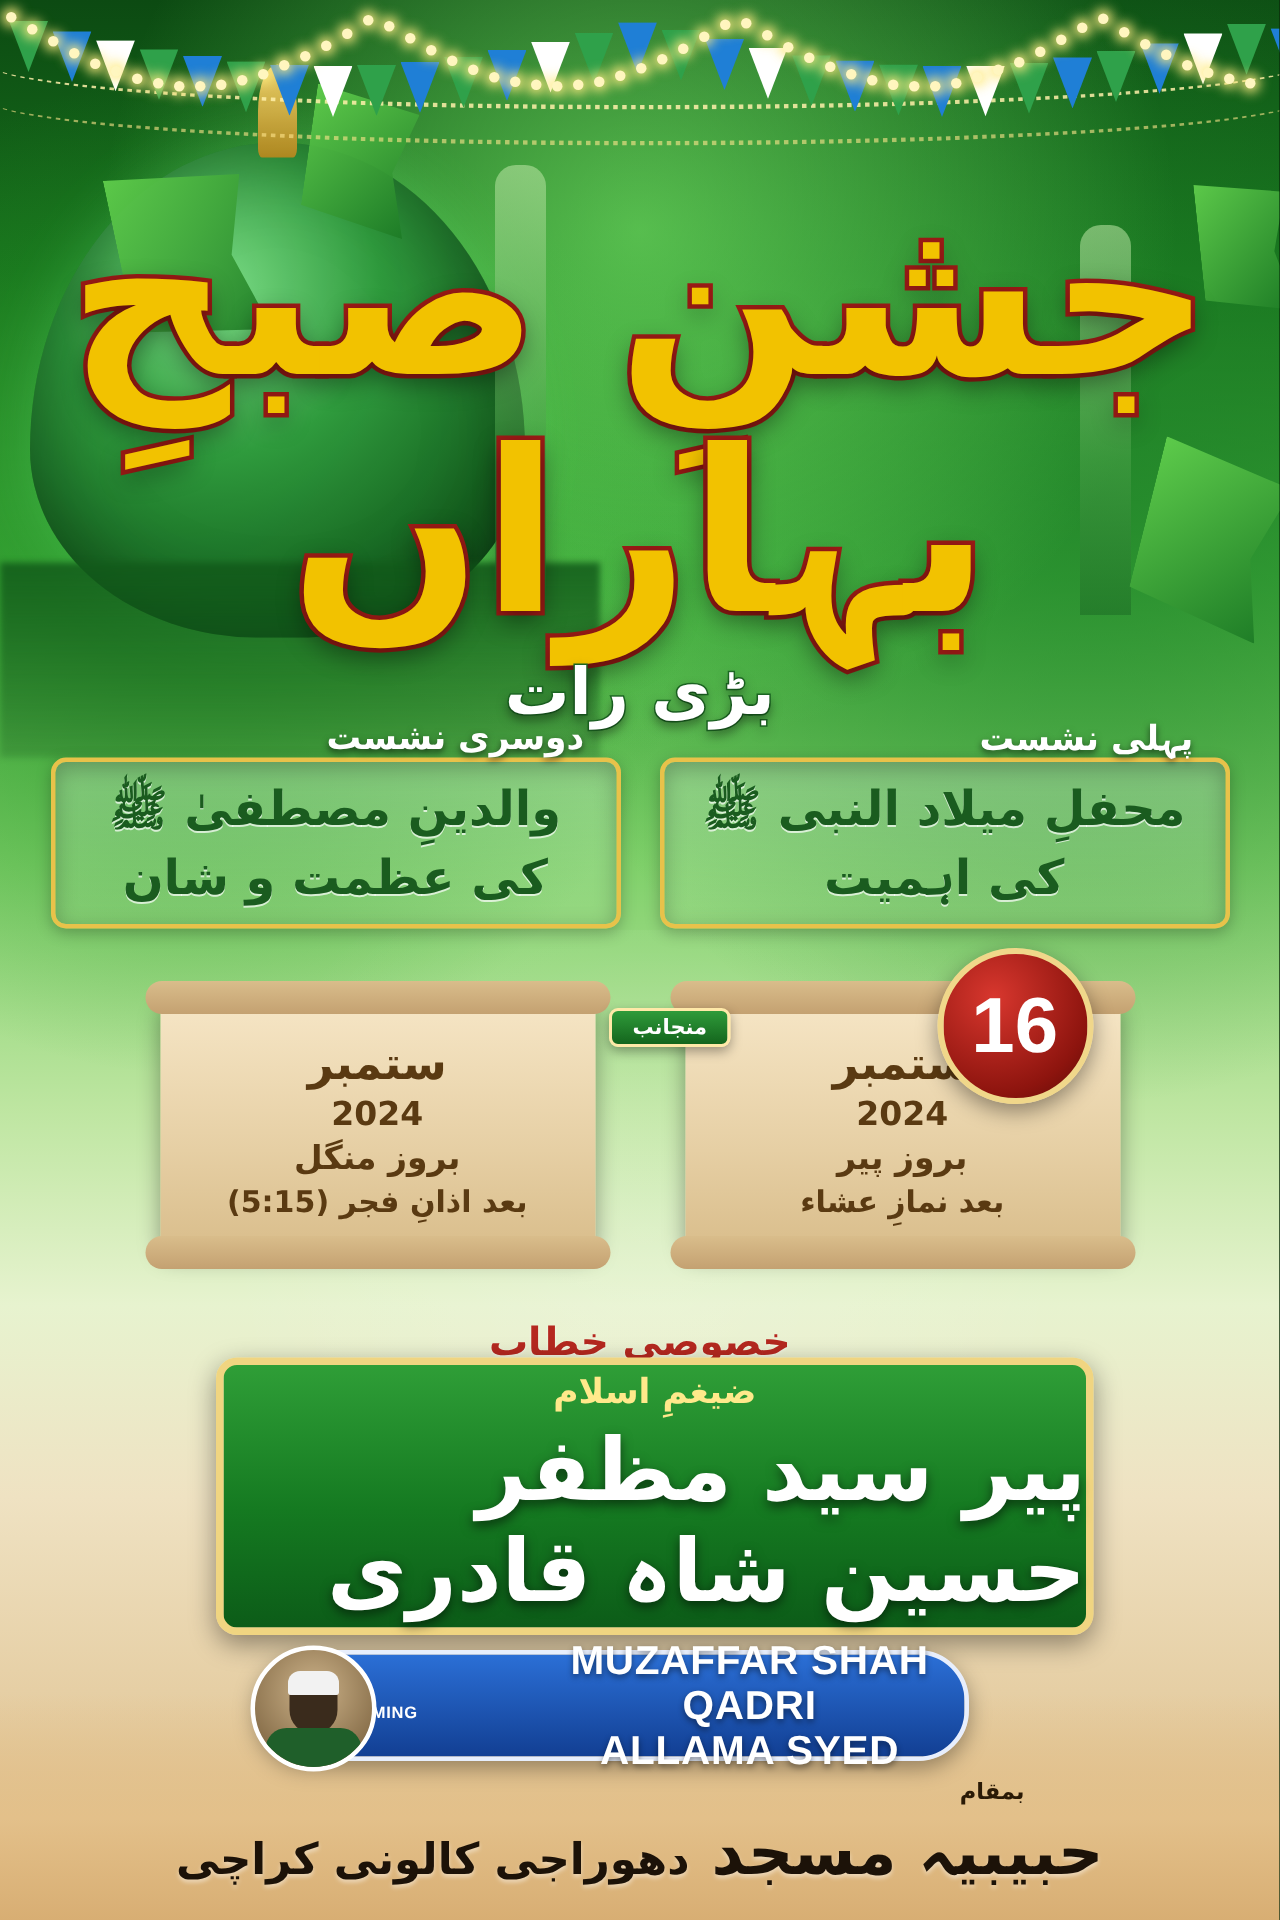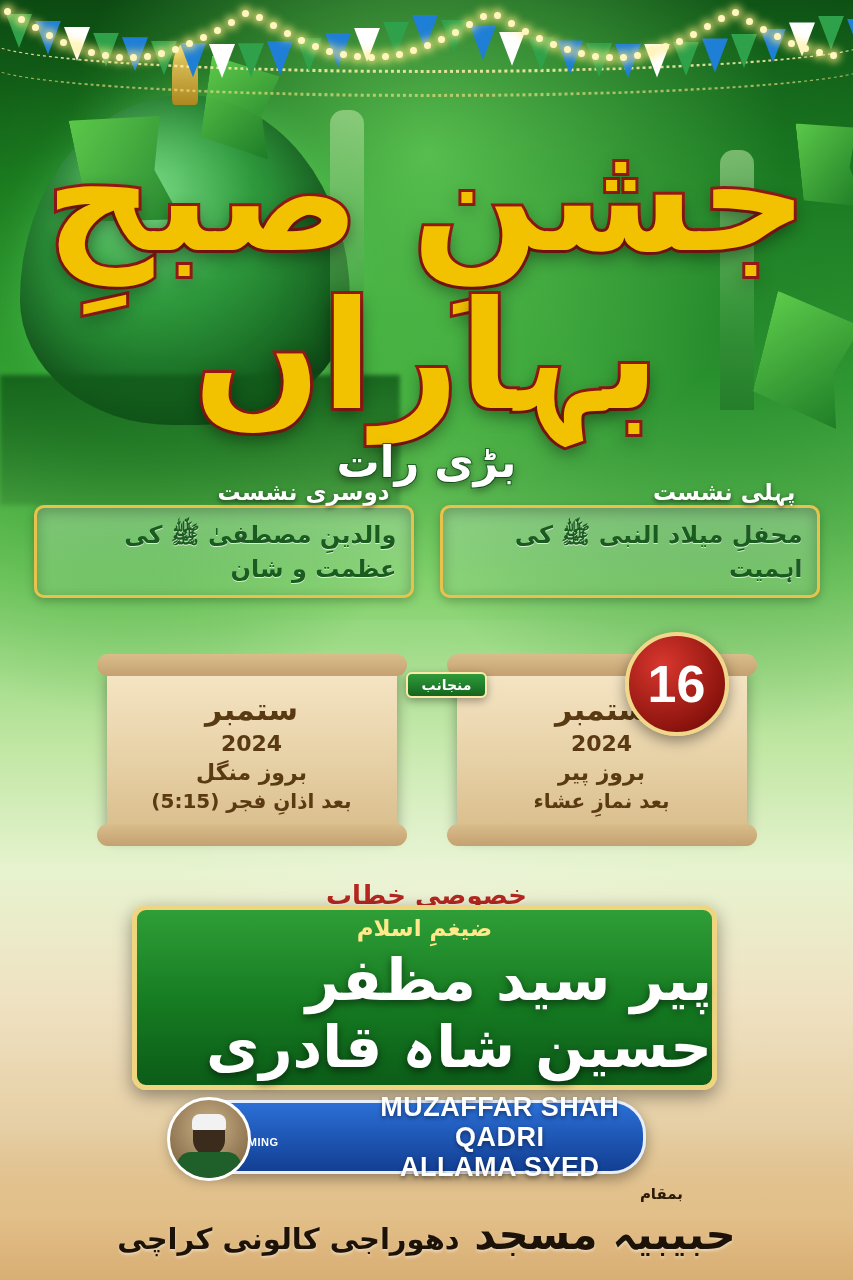--- a/index.html
+++ b/index.html
@@ -103,22 +103,22 @@
     font-family:"DejaVu Sans",sans-serif;font-size:23px;font-weight:700;color:#fff;
     text-shadow:0 2px 5px rgba(0,0,0,.6);
   }
   .session .panel{
     border:3px solid #e8c24a;border-radius:10px;
     background:linear-gradient(180deg,rgba(255,255,255,.28),rgba(255,255,255,.06));
     box-shadow:0 4px 14px rgba(0,0,0,.25) inset, 0 3px 10px rgba(0,0,0,.25);
     padding:12px 14px;min-height:62px;display:flex;align-items:center;justify-content:center;
   }
   .session .panel span{
-    direction:rtl;text-align:right;color:#1a5c1f;
-    font-family:"DejaVu Sans",sans-serif;font-size:24px;font-weight:700;
+    direction:rtl;text-align:center;color:#1a5c1f;
+    font-family:"DejaVu Sans",sans-serif;font-size:32px;font-weight:700;
     text-shadow:0 1px 0 rgba(255,255,255,.7);
   }
   
   .dates{position:absolute;top:640px;left:0;width:853px;display:flex;flex-direction:row-reverse;justify-content:center;gap:60px;}
   .scroll{position:relative;width:290px;height:220px;}
   .scroll .paper{
     position:absolute;top:26px;left:0;width:290px;height:168px;
     background:linear-gradient(180deg,#f6e6c6,#e6cfa4 60%,#d9bd8b);
     border-radius:8px;
     box-shadow:0 5px 14px rgba(0,0,0,.35);
@@ -162,21 +162,21 @@
     font-size:27px;font-weight:700;line-height:1.25;
     text-shadow:0 1px 0 rgba(255,255,255,.6);
   }
   
   .speaker-tag{
     position:absolute;top:880px;left:0;width:853px;text-align:center;direction:rtl;
     color:#b5281f;font-family:"DejaVu Sans",sans-serif;font-size:26px;font-weight:700;
     text-shadow:0 1px 2px rgba(255,255,255,.6);
   }
   .speaker-panel{
-    position:absolute;top:905px;left:132px;width:575px;height:175px;
+    position:absolute;top:905px;left:144px;width:575px;height:175px;
     background:linear-gradient(180deg,#2f9e37,#157a21 55%,#0c5c18);
     border:5px solid #f0d581;border-radius:14px;
     box-shadow:0 6px 18px rgba(0,0,0,.4);
     display:flex;flex-direction:column;align-items:center;justify-content:center;
     direction:rtl;
   }
   .speaker-panel .role{
     color:#ffe98b;font-family:"DejaVu Sans",sans-serif;font-size:23px;font-weight:700;
   }
   .speaker-panel .name{

